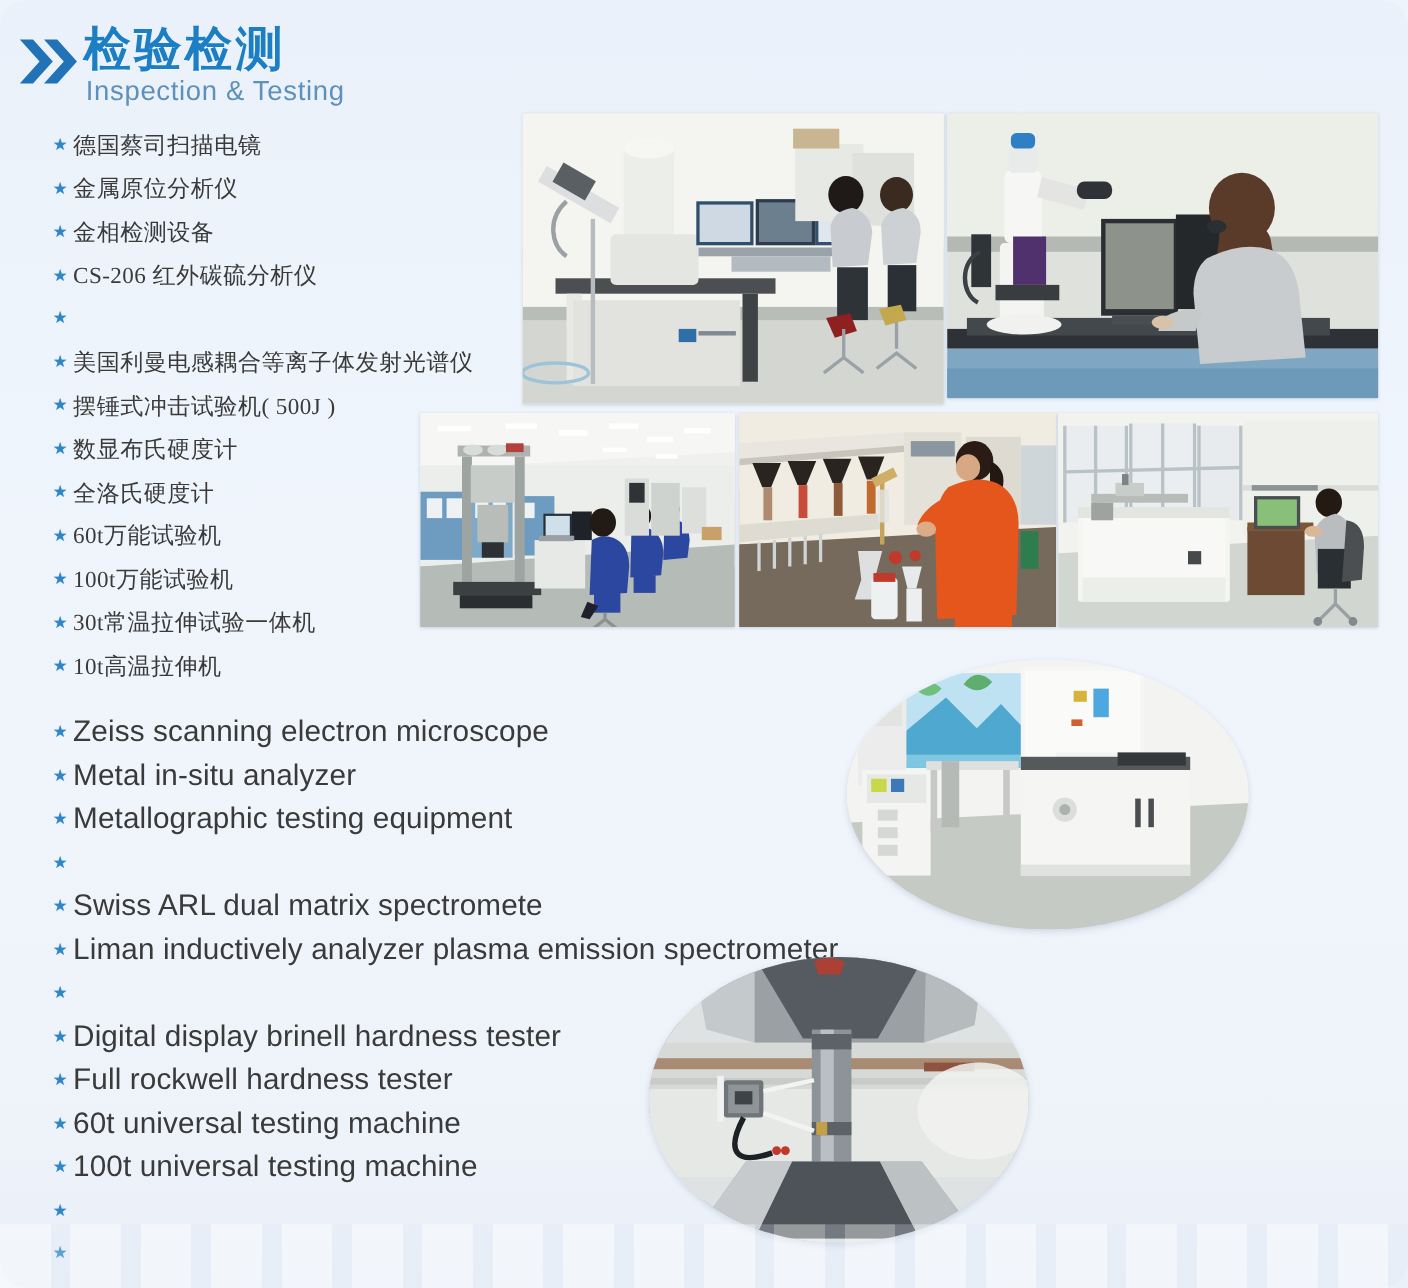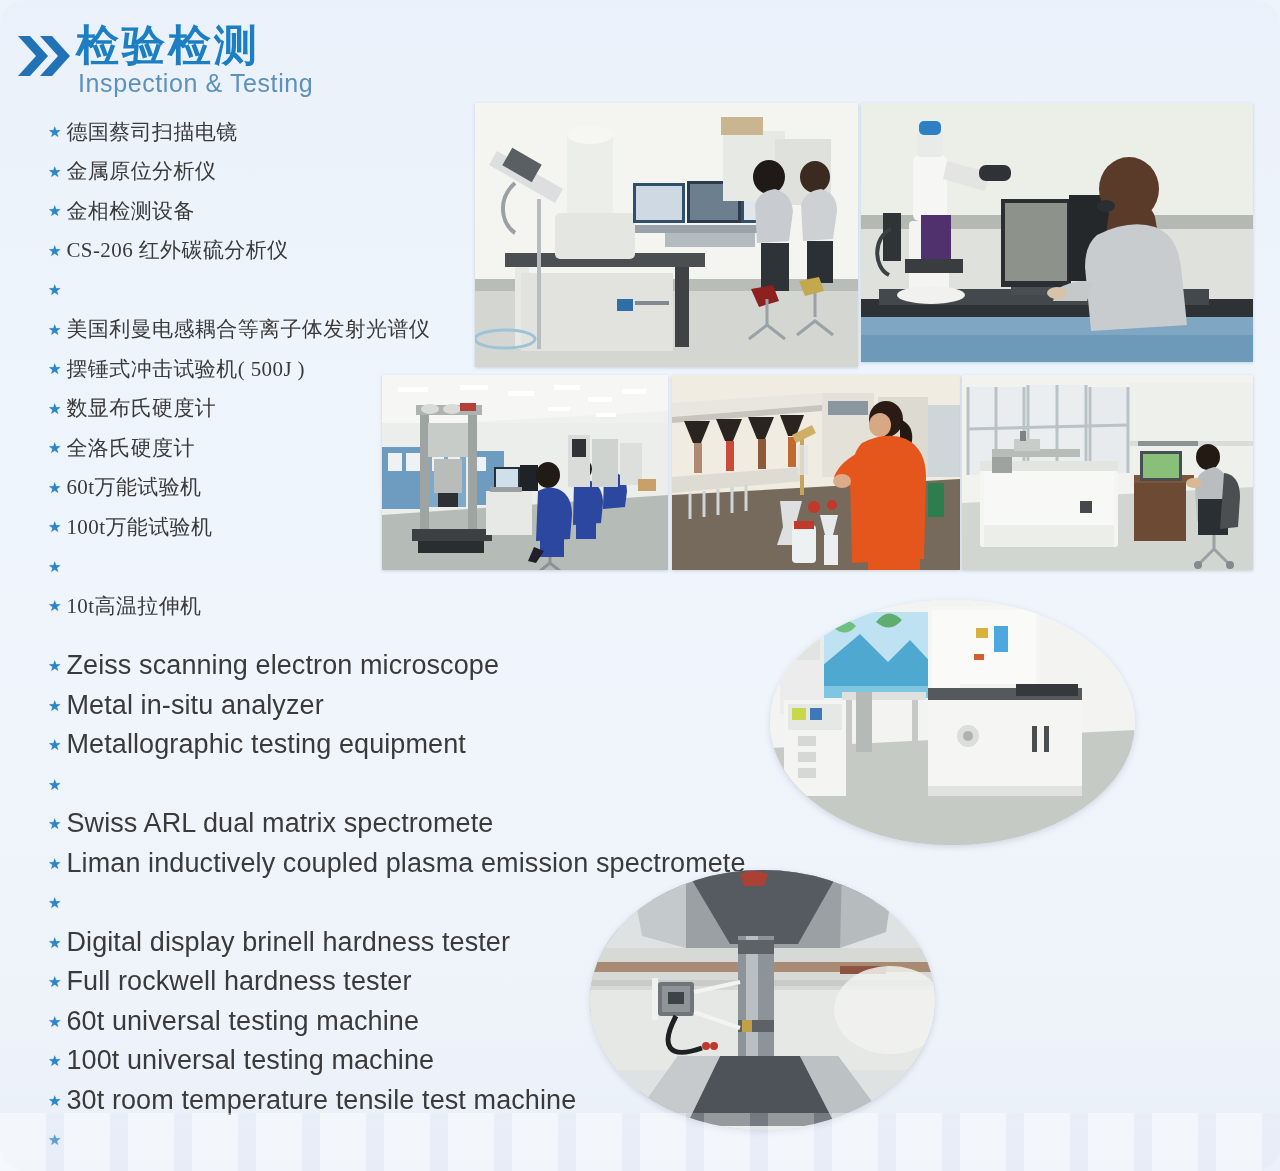--- a/index.html
+++ b/index.html
@@ -175,20 +175,21 @@
     <div class="li cn-item">
         <span class="star">★</span>
         <span class="txt">60t万能试验机</span>
       </div>
     <div class="li cn-item">
         <span class="star">★</span>
         <span class="txt">100t万能试验机</span>
       </div>
     <div class="li cn-item">
         <span class="star">★</span>
+        <span class="txt">30t常温拉伸试验一体机</span>
       </div>
     <div class="li cn-item">
         <span class="star">★</span>
         <span class="txt">10t高温拉伸机</span>
       </div>
   </div>
 
   <div class="list en">
     <div class="li en-item">
         <span class="star">★</span>
@@ -204,21 +205,21 @@
       </div>
     <div class="li en-item">
         <span class="star">★</span>
       </div>
     <div class="li en-item">
         <span class="star">★</span>
         <span class="txt">Swiss ARL dual matrix spectromete</span>
       </div>
     <div class="li en-item">
         <span class="star">★</span>
-        <span class="txt">Liman inductively coupled plasma emission spectromete</span>
+        <span class="txt">Liman inductively analyzer plasma emission spectrometer</span>
       </div>
     <div class="li en-item">
         <span class="star">★</span>
       </div>
     <div class="li en-item">
         <span class="star">★</span>
         <span class="txt">Digital display brinell hardness tester</span>
       </div>
     <div class="li en-item">
         <span class="star">★</span>
@@ -227,21 +228,20 @@
     <div class="li en-item">
         <span class="star">★</span>
         <span class="txt">60t universal testing machine</span>
       </div>
     <div class="li en-item">
         <span class="star">★</span>
         <span class="txt">100t universal testing machine</span>
       </div>
     <div class="li en-item">
         <span class="star">★</span>
-        <span class="txt">30t room temperature tensile test machine</span>
       </div>
     <div class="li en-item">
         <span class="star">★</span>
       </div>
   </div>
 
   <div class="photo" id="photo-sem">
     <div class="ph-inner">
       <svg viewBox="0 0 383 264" width="383" height="264" preserveAspectRatio="none">
         <rect x="0" y="0" width="383" height="264" fill="#f4f5f0"></rect>

